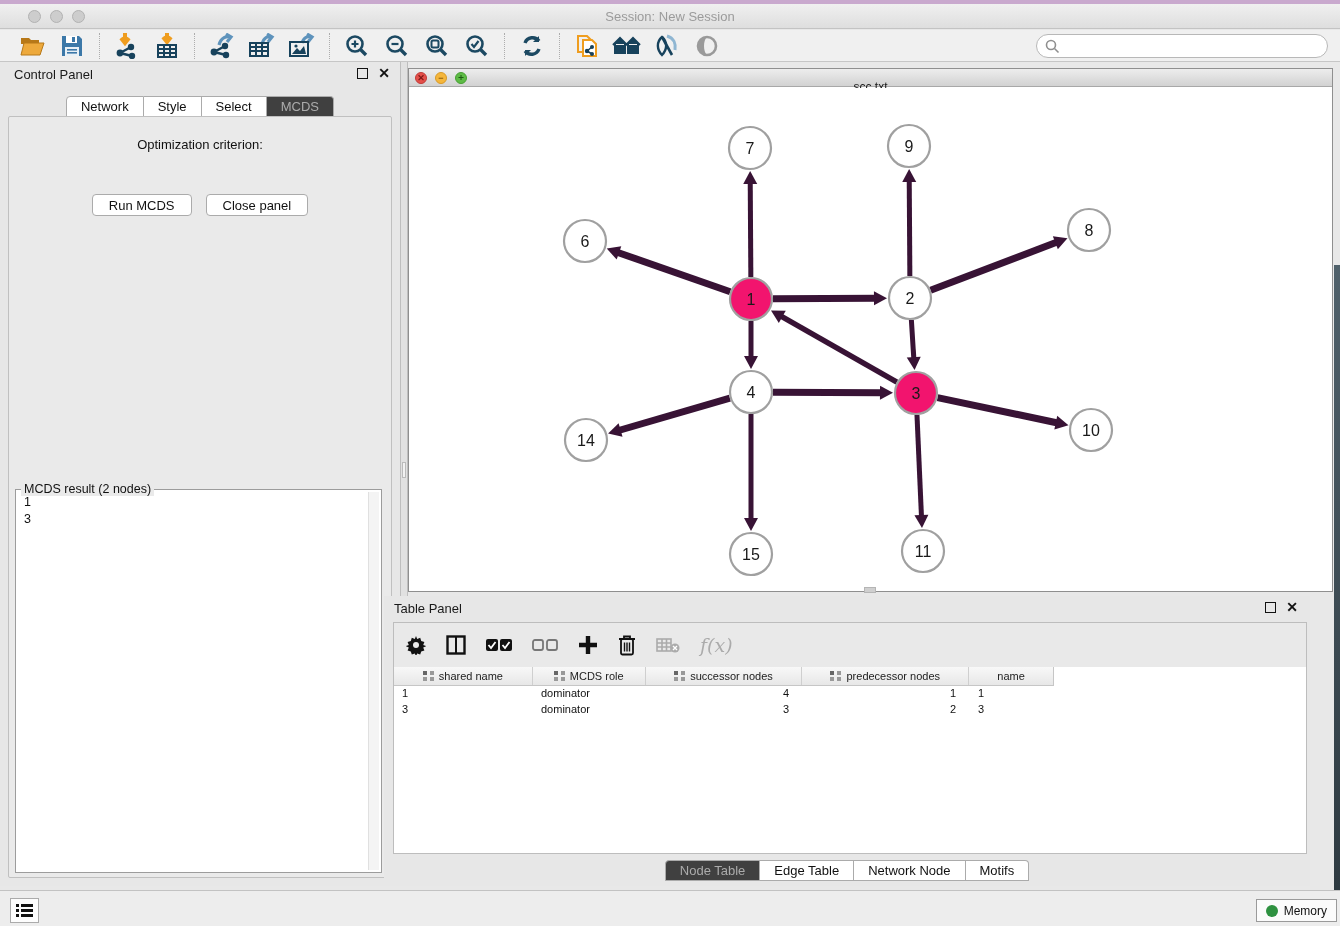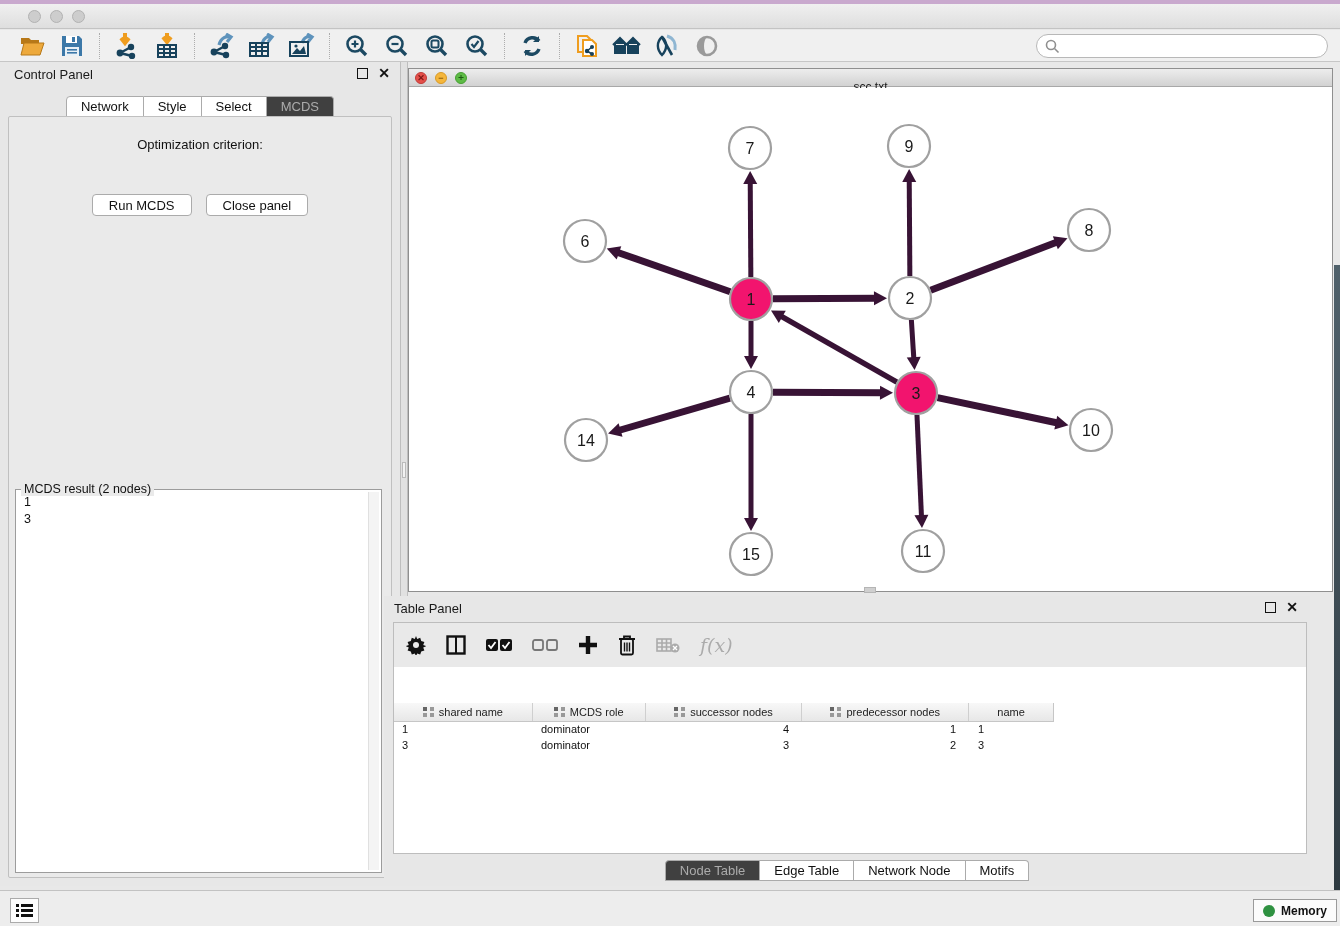--- a/index.html
+++ b/index.html
@@ -91,49 +91,50 @@
   .table-panel { left:384px; top:596px; width:926px; height:290px; background:#E7E7E7; }
   .tp-header { position:absolute; top:5px; left:10px; font-size:13px; color:#1A1A1A; }
   .tp-ctl { right:12px; }
   .tp-box { position:absolute; left:9px; right:3px; top:26px; bottom:32px;
     border:1px solid #BDBDBD; background:#fff; }
   .tp-toolbar { height:44px; background:#E9E9E9; display:flex; align-items:center;
     padding:0 12px; gap:20px; }
   .tp-icon { display:flex; align-items:center; justify-content:center; }
   .fx { font-family:"DejaVu Serif", serif; font-style:italic; font-size:19px; color:#ABABAB; }
   .thead { display:flex; height:19px; border-bottom:1px solid #C6C6C6; width:660px;
-    border-right:1px solid #C6C6C6;margin-top:36px; }
+    border-right:1px solid #C6C6C6; }
   .th { background:linear-gradient(#F8F8F8,#E7E7E7); border-right:1px solid #CFCFCF;
     font-size:11px; color:#222; display:flex; align-items:center; justify-content:center; gap:5px; }
   .th:last-child { border-right:none; }
   .trow { display:flex; height:16px; font-size:11px; color:#111; }
   .td { padding:1px 8px 0 8px; overflow:hidden; white-space:nowrap; }
   .td.r { text-align:right; padding-right:14px; }
   .tp-tabs { position:absolute; bottom:5px; left:0; right:0; display:flex; justify-content:center; }
 
   
   .status-bar { left:0; top:890px; width:1340px; height:36px; background:#EDEDED;
     border-top:1px solid #C2C2C2; }
   .list-btn { position:absolute; left:10px; top:7px; width:29px; height:25px;
     background:#FDFDFD; border:1px solid #ABABAB; display:flex; align-items:center; justify-content:center; }
   .memory-btn { position:absolute; right:3px; top:8px; height:23px; background:#FBFBFB;
     border:1px solid #9A9A9A; display:flex; align-items:center; gap:6px; padding:0 9px;
-    font-size:12px; color:#111;font-weight:bold; }
+    font-size:12px; color:#111; }
   .mem-dot { width:12px; height:12px; border-radius:50%; background:#2E9140; }
 </style>
 </head>
 <body>
 
 <div class="abs top-strip"></div>
 <div class="abs titlebar">
   <div class="tl-gray">
     <span></span>
     <span></span>
     <span></span>
   </div>
+  <div class="title-text">Session: New Session</div>
 </div>
 
 <div class="abs toolbar">
   <div class="tb-btn">
     <svg width="26" height="22" viewBox="0 0 26 22">
         <path d="M2 3h8l2 2h8v4H2z" fill="#B77818"></path>
         <path d="M2 20 L5 8 H25 L21 20 Z" fill="#EDA93C" stroke="#B77818"></path>
       </svg>
   </div>
   <div class="tb-btn">

